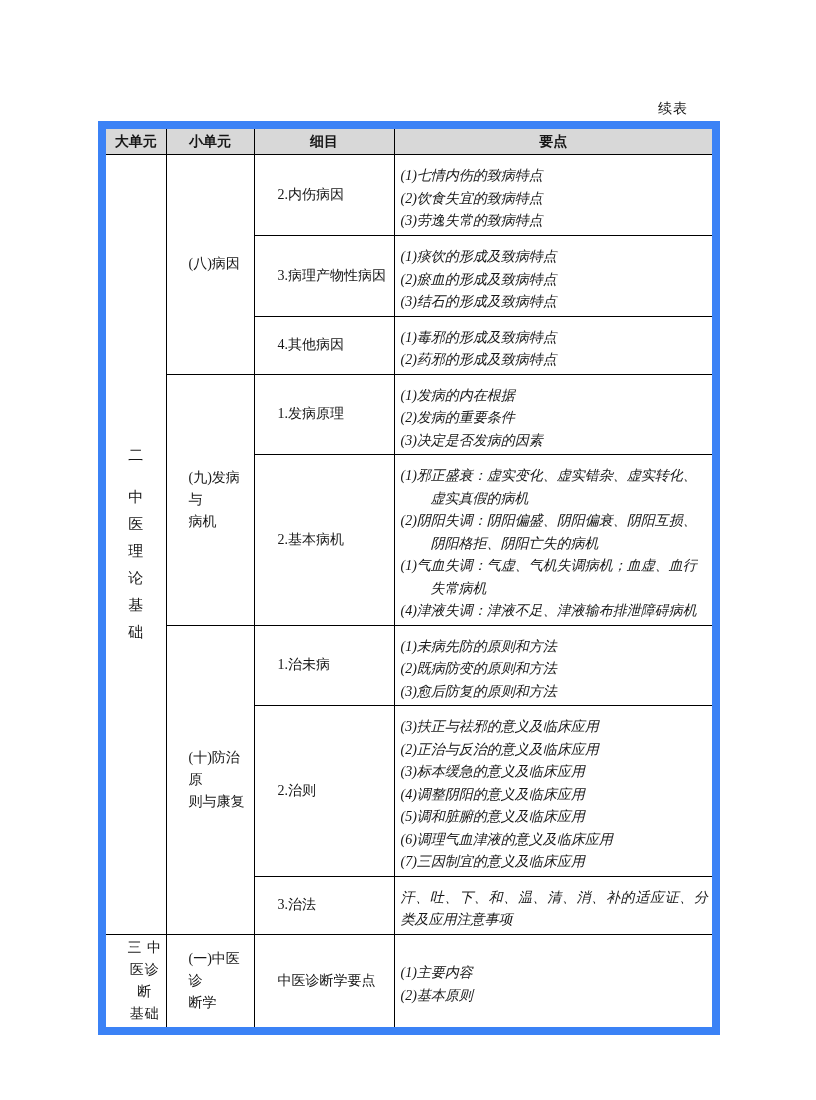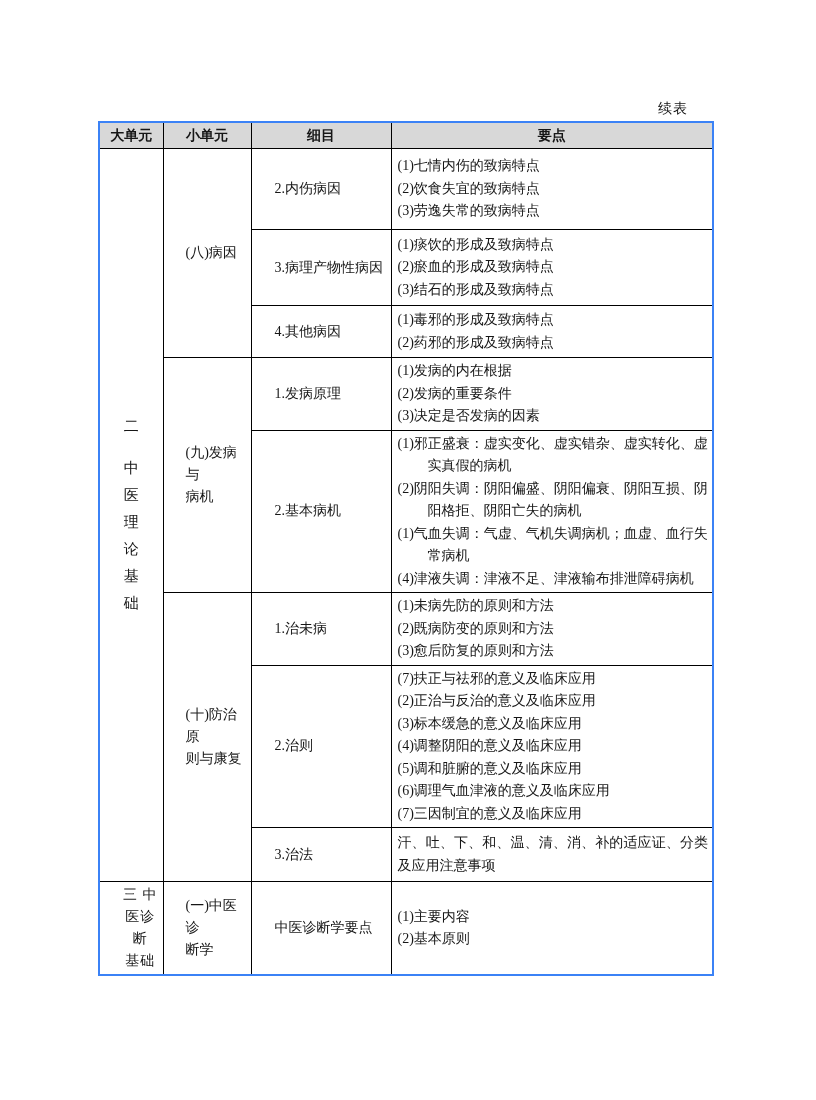--- a/index.html
+++ b/index.html
@@ -14,21 +14,21 @@
   .continued-label {
     position: absolute; top: 100px; left: 98px; width: 614px;
     box-sizing: border-box; padding-right: 24px;
     text-align: right; font-size: 14px; letter-spacing: 1px;
   }
 
   table.syllabus {
     position: absolute; top: 121px; left: 98px;
     width: 614px; table-layout: fixed;
     border-collapse: collapse;
-    border: 2px solid #3b82f6;
+    border: 8px solid #3b82f6;
   }
   col.c1 { width: 64px; }
   col.c2 { width: 88px; }
   col.c3 { width: 140px; }
   col.c4 { width: 322px; }
 
   th {
     background: #d8d8d8;
     font-family: "Liberation Sans", "DejaVu Sans", sans-serif;
     font-weight: bold; font-size: 14px;
@@ -49,21 +49,21 @@
   tr.h67  { height: 67px; }
   tr.h160 { height: 160px; }
   tr.h71  { height: 71px; }
   tr.h157 { height: 157px; }
   tr.h54  { height: 54px; }
   tr.h65  { height: 65px; }
 
   td.dau { text-align: center; padding: 2px 2px; }
   td.sub { padding: 2px 4px 2px 22px; white-space: pre-line; line-height: 22px; }
   td.item { padding: 2px 4px 2px 23px; line-height: 22px; }
-  td.points { padding: 2px 4px 2px 6px; }
+  td.points { padding: 10px 4px 2px 6px; font-style: italic; }
 
   .vstack { display: flex; flex-direction: column; align-items: center; }
   .vchar { height: 27px; line-height: 27px; font-size: 15px; }
   .vchar:first-child { margin-bottom: 15px; }
 
   .uline { line-height: 22px; text-align: center; letter-spacing: 1px; margin-left: 18px; }
 
   .pt { line-height: 22.5px; padding-left: 2.15em; text-indent: -2.15em; }
   .plain { line-height: 22.5px; text-align: justify; }
 </style>
@@ -163,21 +163,21 @@
               <div class="pt">(1)未病先防的原则和方法</div>
               <div class="pt">(2)既病防变的原则和方法</div>
               <div class="pt">(3)愈后防复的原则和方法</div>
             </div>
         </td>
       </tr>
       <tr class="h157">
         <td class="item">2.治则</td>
         <td class="points">
           <div>
-              <div class="pt">(7)扶正与祛邪的意义及临床应用</div>
+              <div class="pt">(3)扶正与祛邪的意义及临床应用</div>
               <div class="pt">(2)正治与反治的意义及临床应用</div>
               <div class="pt">(3)标本缓急的意义及临床应用</div>
               <div class="pt">(4)调整阴阳的意义及临床应用</div>
               <div class="pt">(5)调和脏腑的意义及临床应用</div>
               <div class="pt">(6)调理气血津液的意义及临床应用</div>
               <div class="pt">(7)三因制宜的意义及临床应用</div>
             </div>
         </td>
       </tr>
       <tr class="h54">

